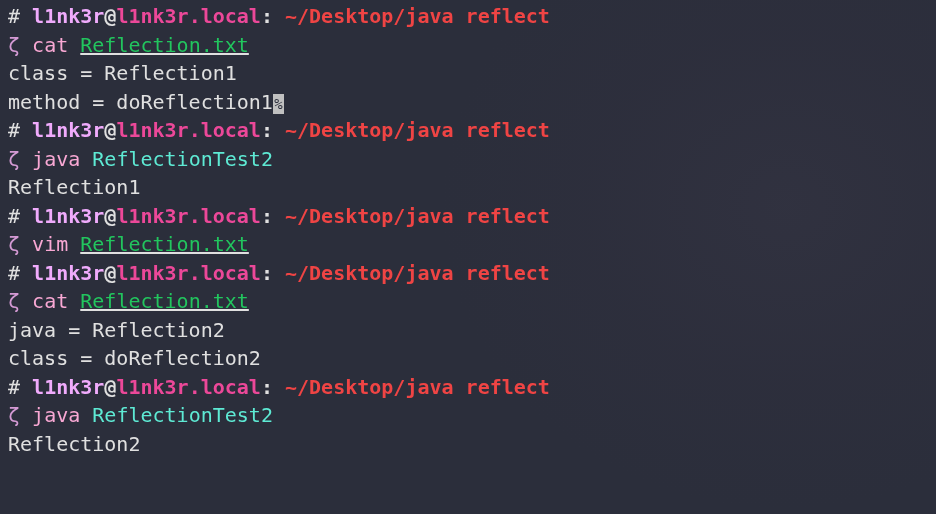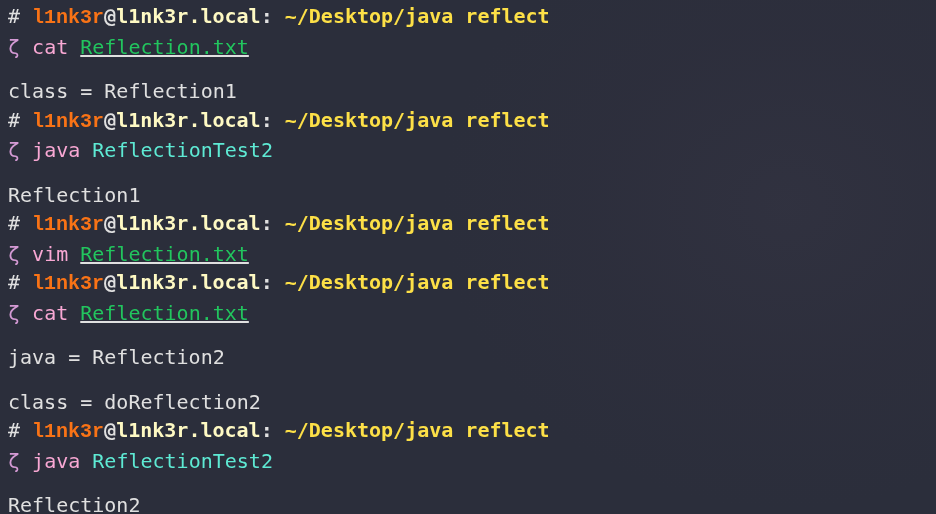--- a/index.html
+++ b/index.html
@@ -28,53 +28,54 @@
       height: 514px;
       background: radial-gradient(ellipse at 70% 40%, rgba(80,70,90,0.15) 0%, rgba(60,50,70,0.1) 40%, transparent 70%);
       pointer-events: none;
     }
     .line {
       white-space: pre;
       position: relative;
       z-index: 1;
     }
     .hash { color: #e0e0e0; }
-    .user { color: #f97316; font-weight: bold; font-family: Liberation Mono, monospace; }
-    .host { color: #fef9c3; font-weight: bold; }
+    .user { color: #f0abfc; font-weight: bold; }
+    .host { color: #ec4899; font-weight: bold; }
     .at { color: #e0e0e0; font-weight: bold; }
     .colon { color: #e0e0e0; font-weight: bold; }
-    .path { color: #fde047; font-weight: bold; }
+    .path { color: #ef4444; font-weight: bold; }
     .zeta { color: #d49ad4; }
     .cmd { color: #f9a8d4; }
     .arg-underline { 
       color: #22c55e; 
       text-decoration: underline;
       text-decoration-color: #e0e0e0;
     }
     .arg { color: #5eead4; }
-    .output { color: #e0e0e0; margin-top: 16px; }
+    .output { color: #e0e0e0; }
     .cursor-block {
       display: inline-block;
       background: #c0c0c0;
       color: #2b2e3b;
       width: 11px;
       height: 20px;
       vertical-align: text-bottom;
       font-size: 14px;
       line-height: 20px;
       text-align: center;
     }
   </style>
 </head>
 <body>
 
 <div id="terminal">
     <div class="line"><span class="hash"># </span><span class="user">l1nk3r</span><span class="at">@</span><span class="host">l1nk3r.local</span><span class="colon">: </span><span class="path">~/Desktop/java reflect</span></div>
     <div class="line"><span class="zeta">ζ </span><span class="cmd">cat</span><span class="arg"> </span><span class="arg-underline">Reflection.txt</span></div>
     <div class="line output">class = Reflection1</div>
+    <div class="line output">method = doReflection1<span class="cursor-block">%</span></div>
     <div class="line"><span class="hash"># </span><span class="user">l1nk3r</span><span class="at">@</span><span class="host">l1nk3r.local</span><span class="colon">: </span><span class="path">~/Desktop/java reflect</span></div>
     <div class="line"><span class="zeta">ζ </span><span class="cmd">java</span><span class="arg"> </span><span class="arg">ReflectionTest2</span></div>
     <div class="line output">Reflection1</div>
     <div class="line"><span class="hash"># </span><span class="user">l1nk3r</span><span class="at">@</span><span class="host">l1nk3r.local</span><span class="colon">: </span><span class="path">~/Desktop/java reflect</span></div>
     <div class="line"><span class="zeta">ζ </span><span class="cmd">vim</span><span class="arg"> </span><span class="arg-underline">Reflection.txt</span></div>
     <div class="line"><span class="hash"># </span><span class="user">l1nk3r</span><span class="at">@</span><span class="host">l1nk3r.local</span><span class="colon">: </span><span class="path">~/Desktop/java reflect</span></div>
     <div class="line"><span class="zeta">ζ </span><span class="cmd">cat</span><span class="arg"> </span><span class="arg-underline">Reflection.txt</span></div>
     <div class="line output">java = Reflection2</div>
     <div class="line output">class = doReflection2</div>
     <div class="line"><span class="hash"># </span><span class="user">l1nk3r</span><span class="at">@</span><span class="host">l1nk3r.local</span><span class="colon">: </span><span class="path">~/Desktop/java reflect</span></div>

